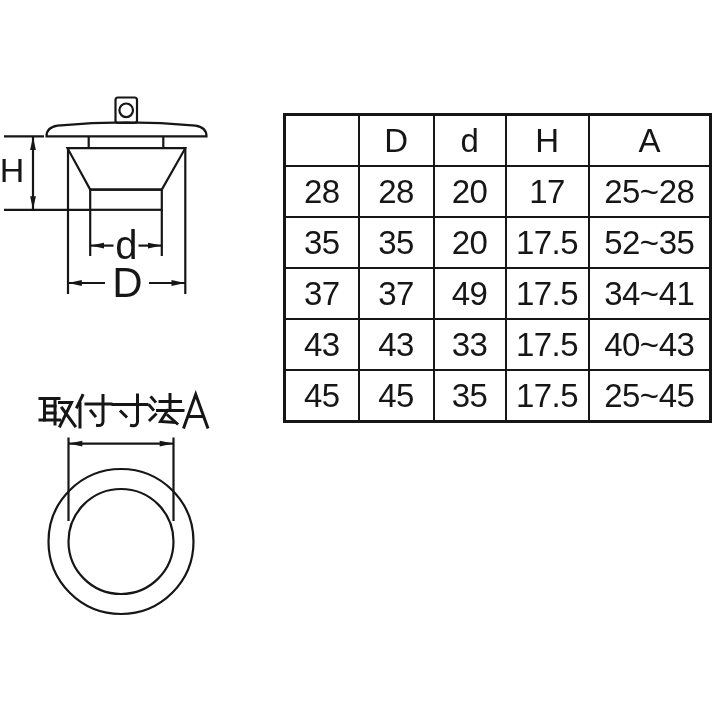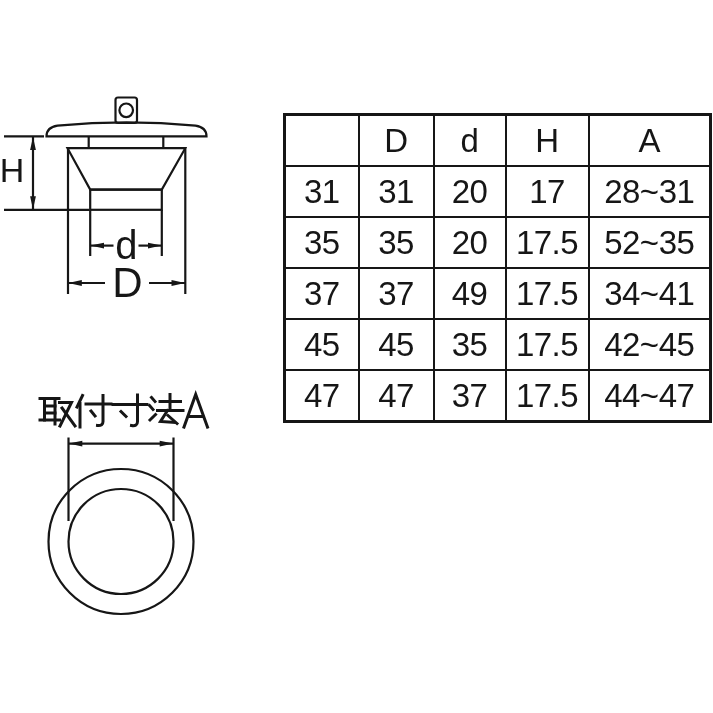--- a/index.html
+++ b/index.html
@@ -145,50 +145,50 @@
       <tr>
         <th></th>
         <th>D</th>
         <th>d</th>
         <th>H</th>
         <th>A</th>
       </tr>
     </thead>
     <tbody>
       <tr>
-        <td>31</td>
-        <td>31</td>
+        <td>28</td>
+        <td>28</td>
         <td>20</td>
         <td>17</td>
-        <td>28~31</td>
+        <td>25~28</td>
       </tr>
       <tr>
         <td>35</td>
         <td>35</td>
         <td>20</td>
         <td>17.5</td>
         <td>52~35</td>
       </tr>
       <tr>
         <td>37</td>
         <td>37</td>
         <td>49</td>
         <td>17.5</td>
         <td>34~41</td>
       </tr>
       <tr>
+        <td>43</td>
+        <td>43</td>
+        <td>33</td>
+        <td>17.5</td>
+        <td>40~43</td>
+      </tr>
+      <tr>
         <td>45</td>
         <td>45</td>
         <td>35</td>
         <td>17.5</td>
-        <td>42~45</td>
-      </tr>
-      <tr>
-        <td>47</td>
-        <td>47</td>
-        <td>37</td>
-        <td>17.5</td>
-        <td>44~47</td>
+        <td>25~45</td>
       </tr>
     </tbody>
   </table>
 
 </div>
 
 </body></html>

